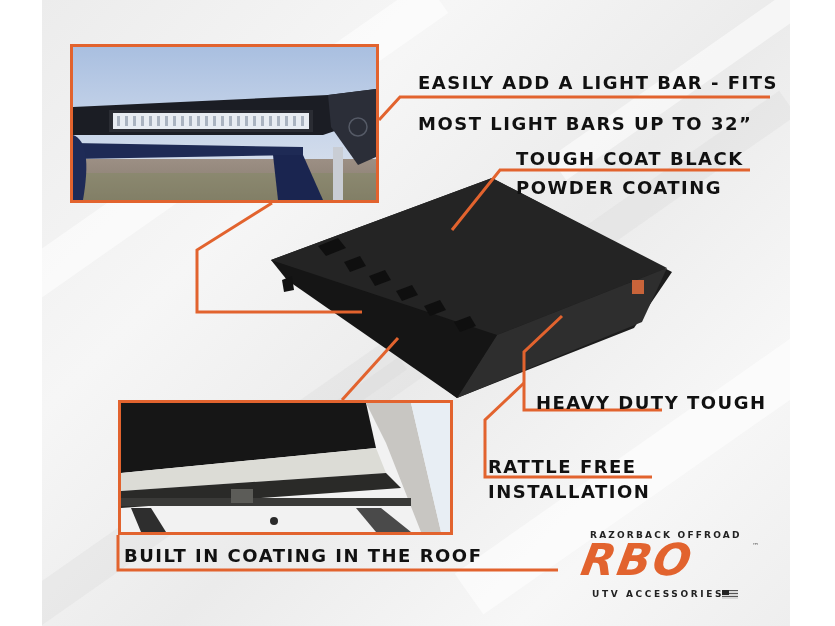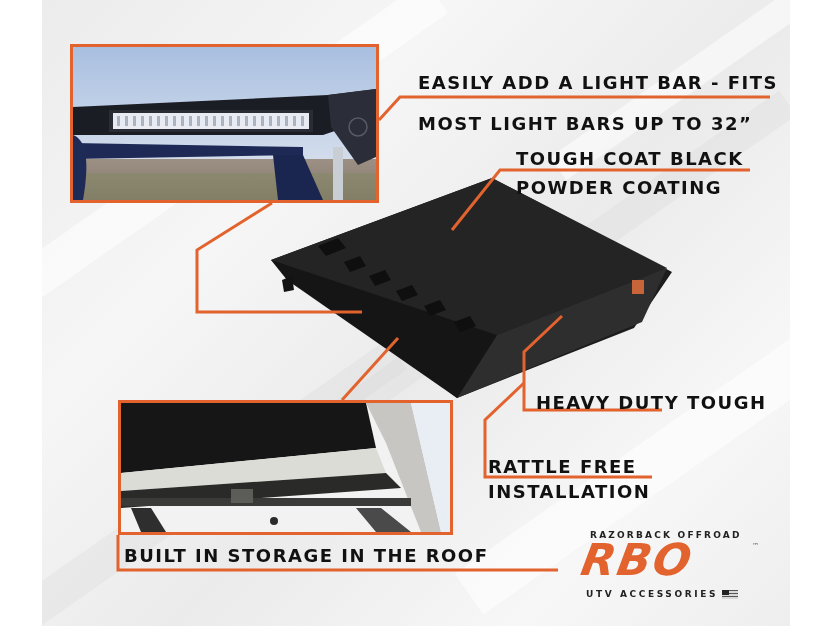--- a/index.html
+++ b/index.html
@@ -143,25 +143,25 @@
   <div class="label" style="left:494px;top:386px;">
     <div style="margin-top:4px;">HEAVY DUTY TOUGH</div>
   </div>
 
   <div class="label" style="left:446px;top:454px;">
     <div>RATTLE FREE</div>
     <div style="">INSTALLATION</div>
   </div>
 
   <div class="label" style="left:82px;top:543px;">
-    <div>BUILT IN STORAGE IN THE ROOF</div>
+    <div>BUILT IN COATING IN THE ROOF</div>
   </div>
 
   <div class="logo" style="left:540px;top:530px;width:210px;height:80px;">
     <div style="position:absolute;left:8px;top:0;font-size:9px;font-weight:bold;letter-spacing:2.2px;color:#222;white-space:nowrap;">RAZORBACK OFFROAD</div>
     <div style="position:absolute;left:0;top:6px;font-size:44px;line-height:48px;font-weight:bold;font-style:italic;color:#e2632e;letter-spacing:2px;transform:skewX(-10deg);">RBO</div>
     <div style="position:absolute;left:170px;top:12px;font-size:7px;color:#555;">™</div>
-    <div style="position:absolute;left:4px;top:59px;font-size:9px;font-weight:bold;letter-spacing:2.6px;color:#222;white-space:nowrap;">UTV ACCESSORIES</div>
+    <div style="position:absolute;left:10px;top:59px;font-size:9px;font-weight:bold;letter-spacing:2.6px;color:#222;white-space:nowrap;">UTV ACCESSORIES</div>
     <div style="position:absolute;left:140px;top:60px;width:16px;height:9px;background:repeating-linear-gradient(180deg,#555 0 1.5px,#d8d8d8 1.5px 3px);">
       <div style="width:7px;height:5px;background:#222;"></div>
     </div>
   </div>
 </div>
 
 </body></html>

